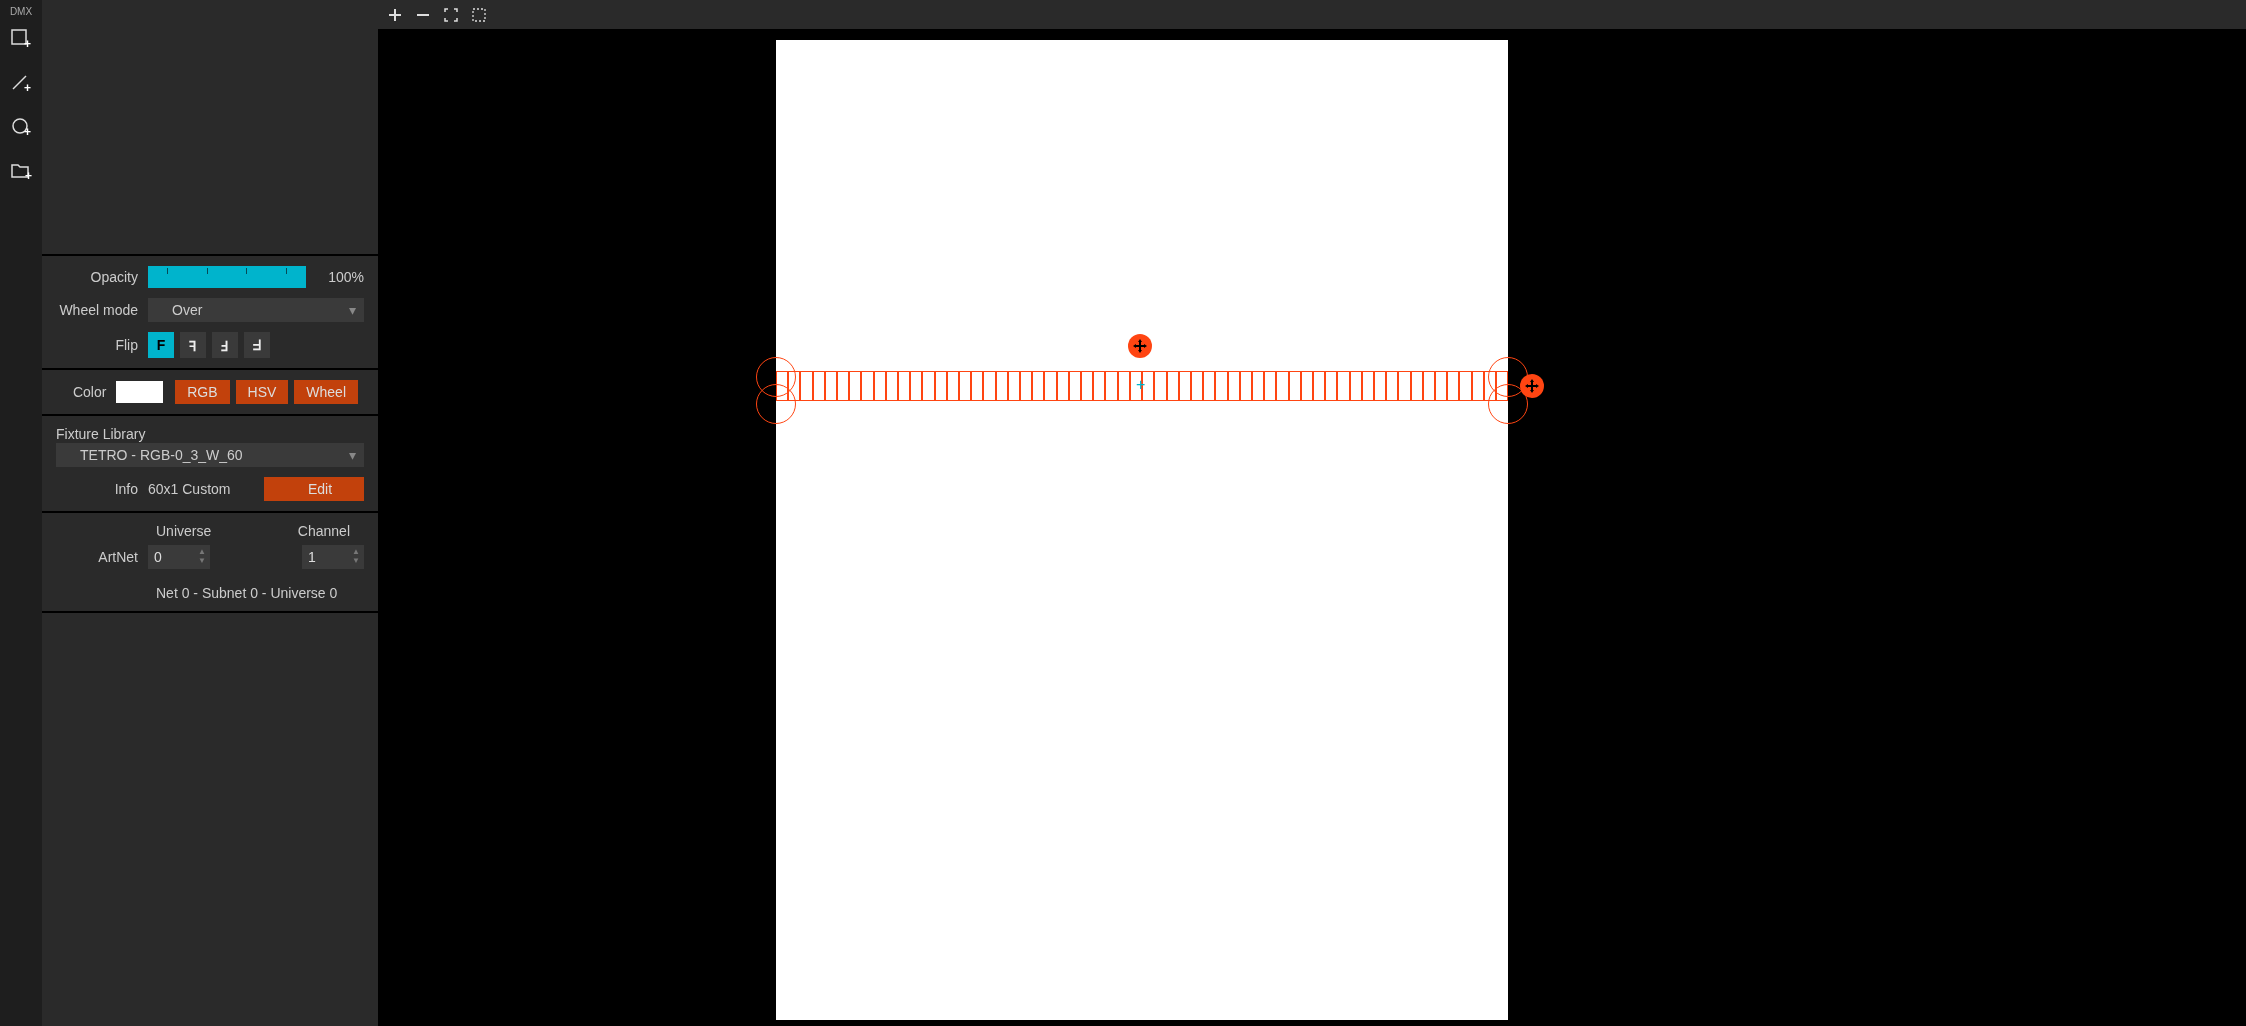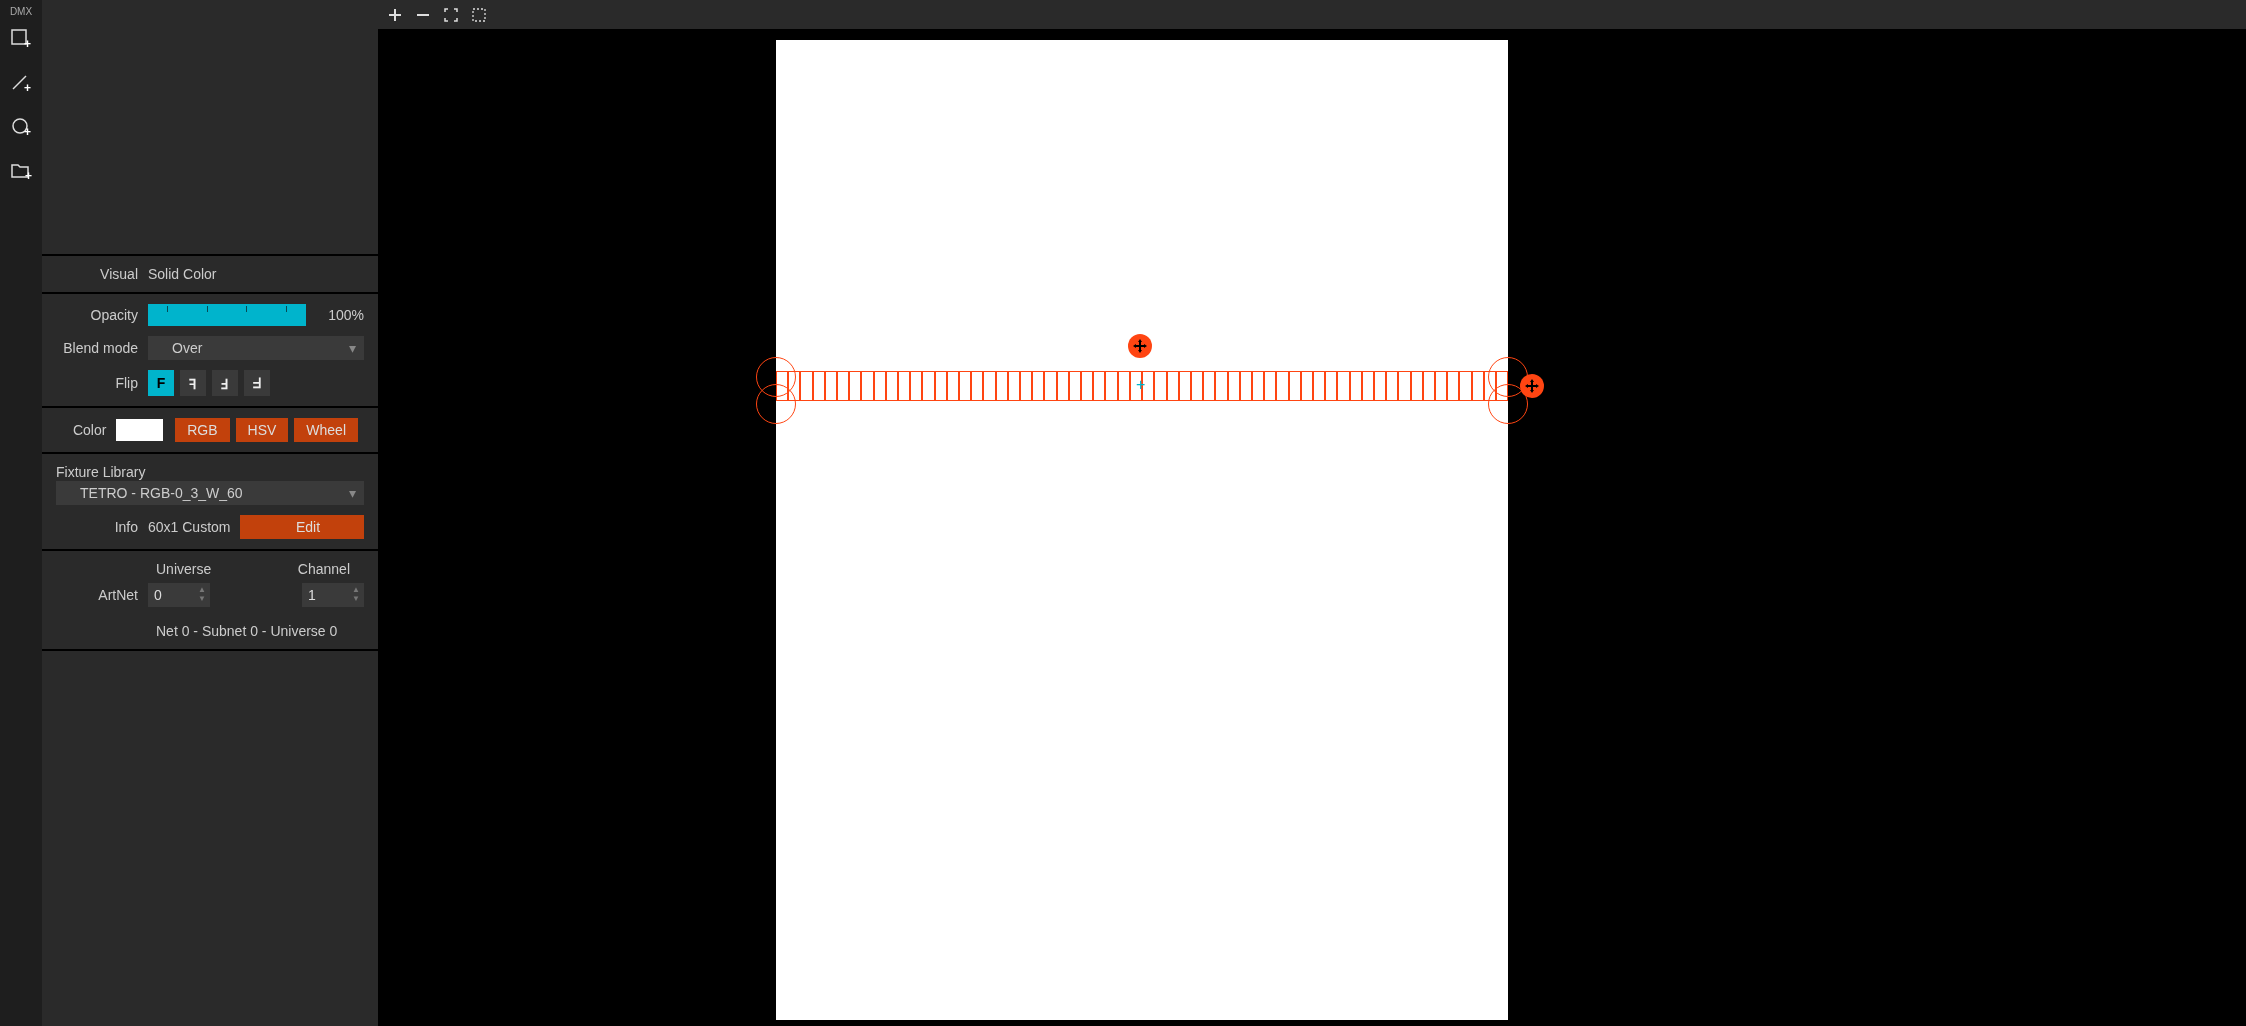--- a/index.html
+++ b/index.html
@@ -255,42 +255,36 @@
           <path d="M2 5 h6 l2 2 h8 v10 h-16 z M2 5 v12" fill="none" stroke="#ddd" stroke-width="1.5"></path>
           <text x="15" y="20" fill="#fff" font-size="12" font-weight="bold">+</text>
         </svg>
     </div>
   </div>
 
   <div class="panel">
 
     <div class="panel-spacer"></div>
 
-    <div class="section">
-      <div class="row">
-        <div class="row-label">Visual</div>
-        <div class="row-value">Solid Color</div>
-      </div>
-    </div>
 
     <div class="section">
       <div class="row">
         <div class="row-label">Opacity</div>
         <div class="slider">
           <div class="ticks">
               <span></span>
               <span></span>
               <span></span>
               <span></span>
             </div>
         </div>
         <div class="slider-val">100%</div>
       </div>
       <div class="row">
-        <div class="row-label">Blend mode</div>
+        <div class="row-label">Wheel mode</div>
         <div class="dropdown">
           <span>Over</span>
           <span class="caret">▾</span>
         </div>
       </div>
       <div class="row">
         <div class="row-label">Flip</div>
         <div class="flip-group">
           <div class="flip-btn active">F</div>
           <div class="flip-btn">ꟻ</div>
@@ -314,21 +308,21 @@
       <div class="section-title">Fixture Library</div>
       <div class="row">
         <div class="dropdown" style="flex:1">
           <span>TETRO - RGB-0_3_W_60</span>
           <span class="caret">▾</span>
         </div>
       </div>
       <div class="row">
         <div class="row-label">Info</div>
         <div class="row-value" style="flex:1">60x1 Custom</div>
-        <div class="pill-btn" style="width:124px; justify-content:center; margin-right:0;padding-left:24px;">Edit</div>
+        <div class="pill-btn" style="width:100px; justify-content:center; margin-right:0;padding-left:24px;">Edit</div>
       </div>
     </div>
 
     <div class="section">
       <div class="uc-header">
         <div class="uh uh-uni">Universe</div>
         <div class="uh uh-chan">Channel</div>
       </div>
       <div class="uc-row">
         <div class="row-label">ArtNet</div>

